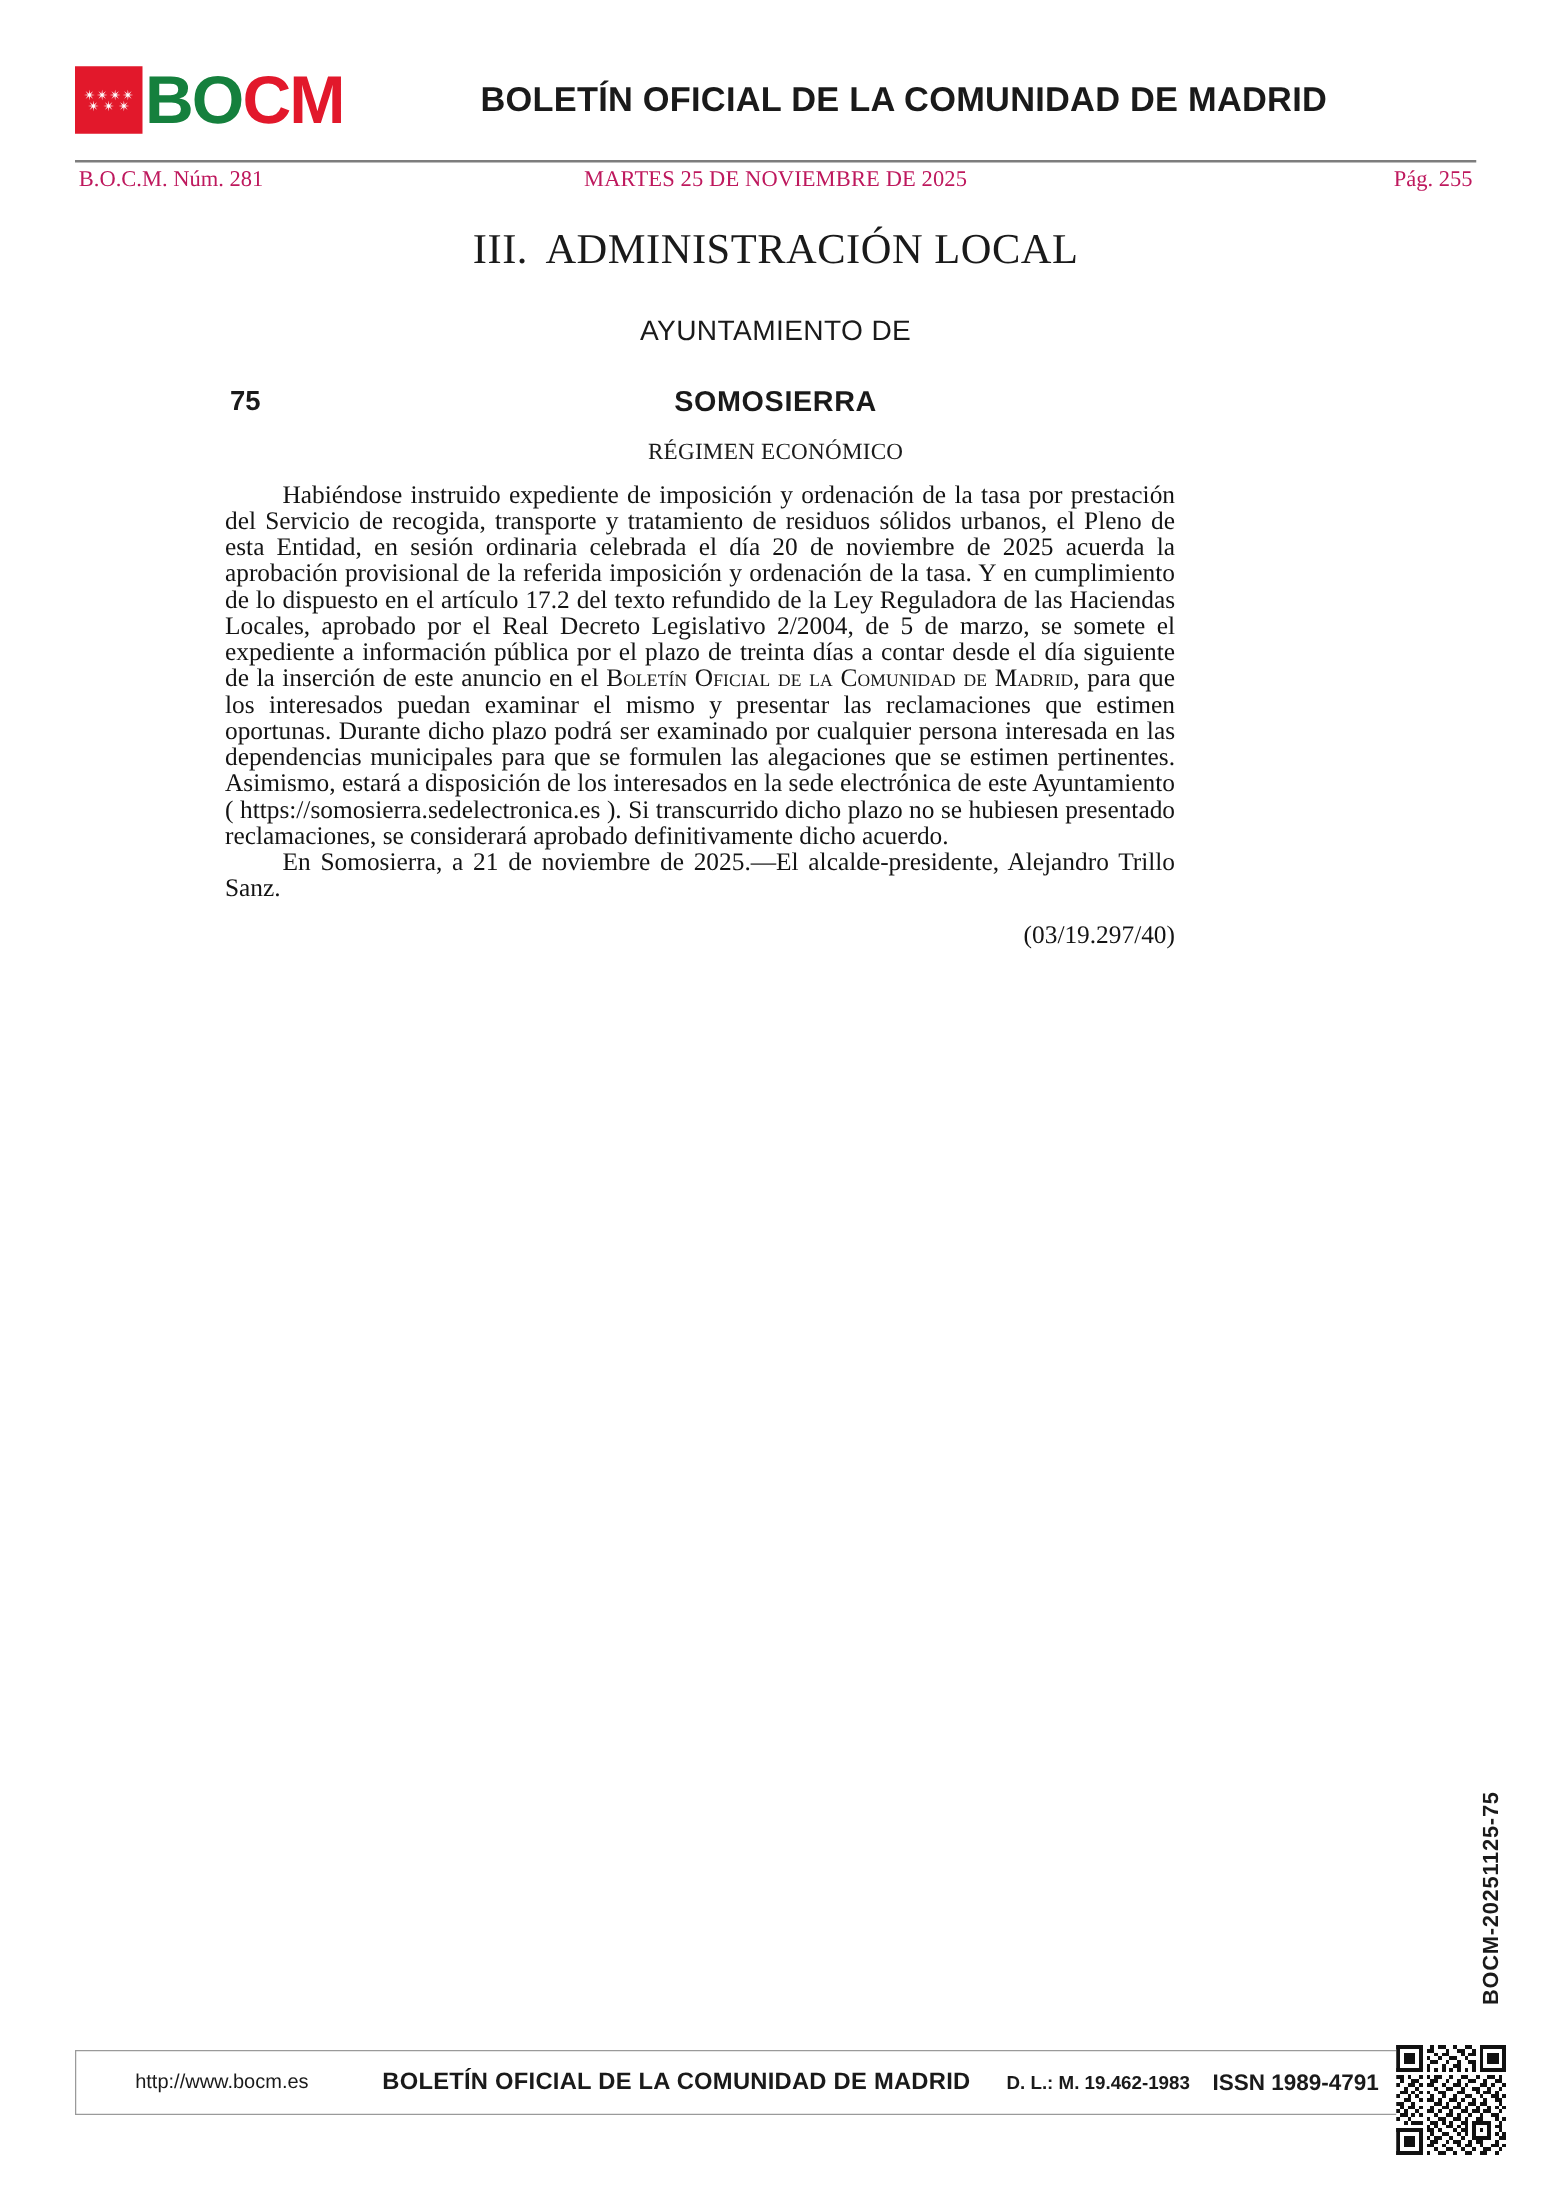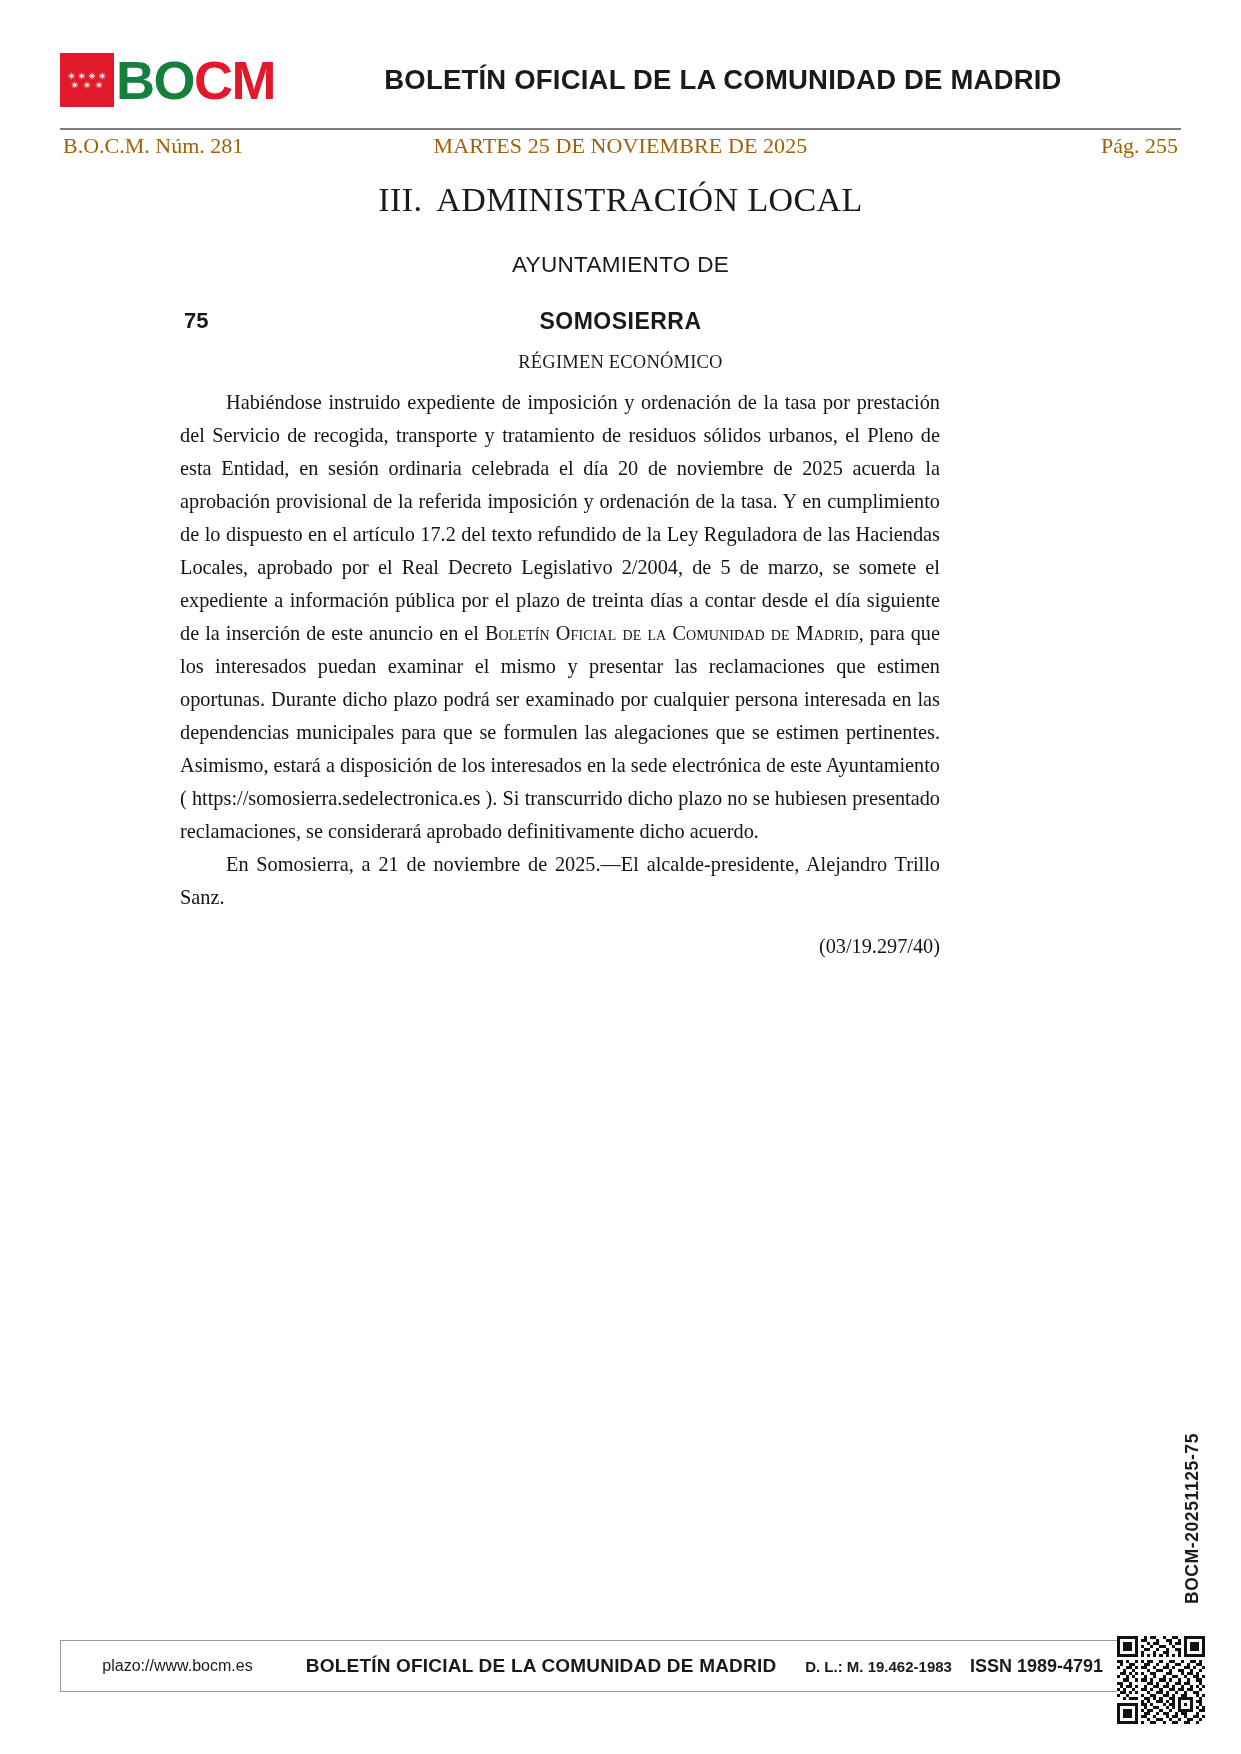--- a/index.html
+++ b/index.html
@@ -87,22 +87,22 @@
     width: 1121px;
     height: 2px;
     background: #7d7d7d;
   }
   .header-line {
     position: absolute;
     left: 60px;
     top: 133px;
     width: 1121px;
     height: 26px;
-    font-size: 22px;
-    color: #a16207;
+    font-size: 18px;
+    color: #be185d;
   }
   .header-line .hl-left {
     position: absolute;
     left: 3px;
     top: 0;
   }
   .header-line .hl-center {
     position: absolute;
     left: 0;
     right: 0;
@@ -178,21 +178,21 @@
     letter-spacing: 0.2px;
   }
 
   
   .body-text {
     position: absolute;
     left: 180px;
     top: 386px;
     width: 760px;
     font-size: 20.3px;
-    line-height: 33px;
+    line-height: 21px;
     text-align: justify;
     text-justify: inter-word;
     color: #141414;
   }
   .body-text p {
     margin: 0 0 0 0;
     text-indent: 0;
   }
   .body-text p.indent { text-indent: 46px; }
   .smallcaps {
@@ -325,21 +325,21 @@
   <div class="body-text">
     <p class="indent"><span>Habiéndose instruido expediente de imposición y ordenación de la tasa por prestación del Servicio de recogida, transporte y tratamiento de residuos sólidos urbanos, el Pleno de esta Entidad, en sesión ordinaria celebrada el día 20 de noviembre de 2025 acuerda la aprobación provisional de la referida imposición y ordenación de la tasa. Y en cumplimiento de lo dispuesto en el artículo 17.2 del texto refundido de la Ley Reguladora de las Haciendas Locales, aprobado por el Real Decreto Legislativo 2/2004, de 5 de marzo, se somete el expediente a información pública por el plazo de treinta días a contar desde el día siguiente de la inserción de este anuncio en el </span><span class="smallcaps">Boletín Oficial de la Comunidad de Madrid</span><span>, para que los interesados puedan examinar el mismo y presentar las reclamaciones que estimen oportunas. Durante dicho plazo podrá ser examinado por cualquier persona interesada en las dependencias municipales para que se formulen las alegaciones que se estimen pertinentes. Asimismo, estará a disposición de los interesados en la sede electrónica de este Ayuntamiento ( https://somosierra.sedelectronica.es ). Si transcurrido dicho plazo no se hubiesen presentado reclamaciones, se considerará aprobado definitivamente dicho acuerdo.</span></p>
     <p class="indent signoff">En Somosierra, a 21 de noviembre de 2025.—El alcalde-presidente, Alejandro Trillo Sanz.</p>
     <div class="refcode">(03/19.297/40)</div>
   </div>
 
   <div class="side-code">BOCM-20251125-75</div>
 
   <div class="footer-box"></div>
   <div class="footer-inner">
-    <div class="footer-url">plazo://www.bocm.es</div>
+    <div class="footer-url">http://www.bocm.es</div>
     <div class="footer-center">BOLETÍN OFICIAL DE LA COMUNIDAD DE MADRID</div>
     <div class="footer-dl">D. L.: M. 19.462-1983</div>
     <div class="footer-issn">ISSN 1989-4791</div>
   </div>
 
   <div class="qr">
     <svg width="88" height="88" viewBox="0 0 29 29" shape-rendering="crispEdges" aria-hidden="true">
       <rect width="29" height="29" fill="#ffffff"></rect>
       <g fill="#111111">
 

